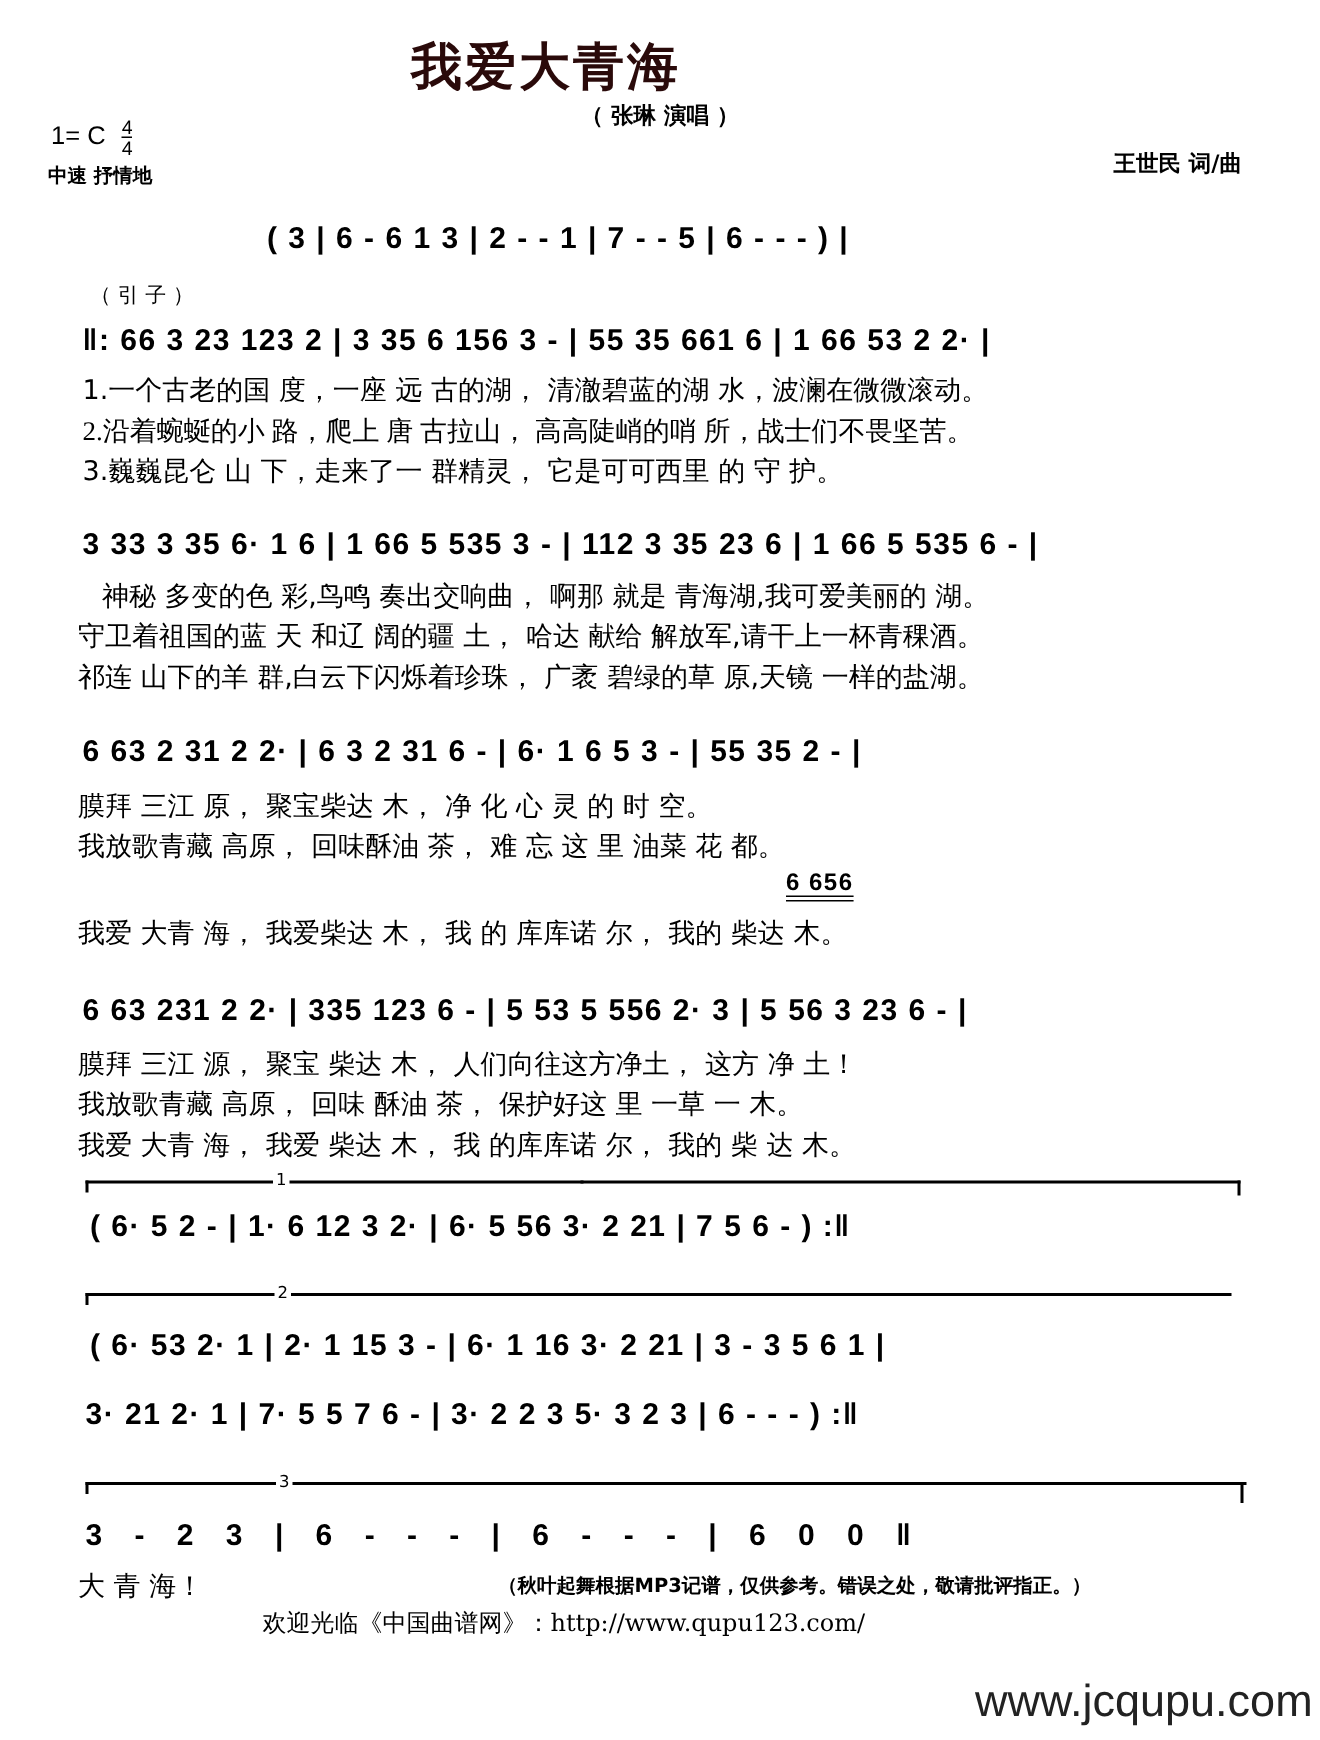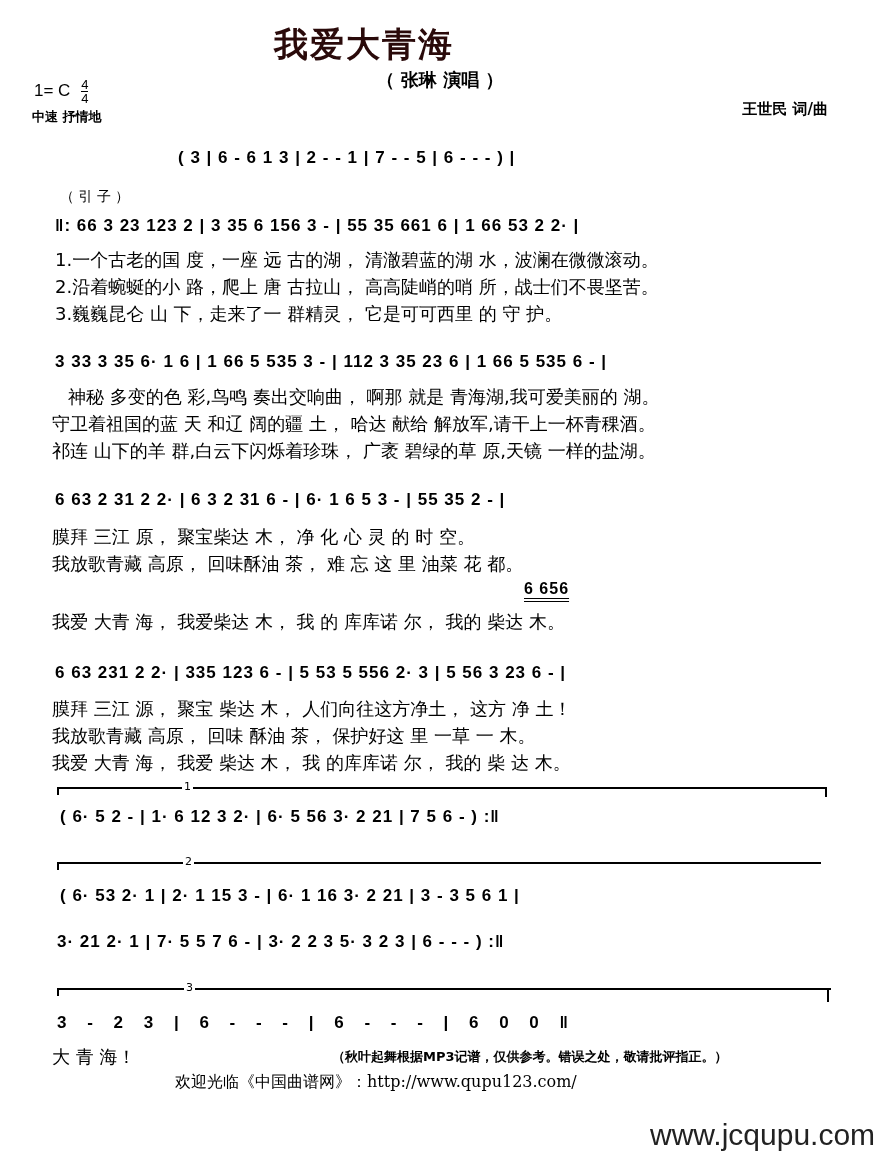--- a/index.html
+++ b/index.html
@@ -1,27 +1,27 @@
 <!DOCTYPE html>
 <html><head>
   <meta charset="utf-8">
   <style>
     html, body { margin:0; padding:0; background:#ffffff; }
     body { width:880px; height:1160px; position:relative; overflow:hidden;
            font-family:"DejaVu Sans", sans-serif; color:#000; }
     .abs { position:absolute; white-space:nowrap; }
     .title { left:0; width:728px; top:22px; text-align:center; font-size:34px; font-weight:bold; color:#2a0a0a; letter-spacing:2px; }
-    .subtitle { left:0; width:880px; top:68px; text-align:center; font-size:18px; font-weight:bold; }
+    .subtitle { left:0; width:880px; top:68px; text-align:center; font-size:15px; font-weight:bold; }
     .key { left:34px; top:78px; font-size:17px; font-family:"Liberation Sans", sans-serif; }
     .frac { display:inline-block; vertical-align:middle; text-align:center; font-size:13px; line-height:13px; margin-left:6px; }
     .frac span { display:block; }
     .tempo { left:32px; top:108px; font-size:13px; font-weight:bold; }
     .author { right:52px; top:100px; font-size:15px; font-weight:bold; }
 
-    .notes { font-family:"Liberation Sans", sans-serif; font-weight:bold; font-size:17px; letter-spacing:1px; }
+    .notes { font-family:"Liberation Sans", sans-serif; font-weight:bold; font-size:20px; letter-spacing:1px; }
     .lyric { font-size:18px; font-family:"DejaVu Sans", sans-serif; }
     .bracket { position:absolute; border-top:2px solid #000; border-left:2px solid #000; height:6px; }
     .bracket-r { position:absolute; border-right:2px solid #000; height:10px; }
     .brnum { position:absolute; font-size:11px; background:#fff; padding:0 2px; }
     .dul { text-decoration:underline double; text-underline-offset:4px; }
     .footnote { font-size:13px; font-weight:bold; }
     .site { font-size:16px; font-family:"DejaVu Serif", serif; }
     .watermark { font-size:30px; font-family:"Liberation Sans", sans-serif; color:#222; }
     .intro-label { font-size:14px;margin-top:33px; }
   </style>
@@ -38,21 +38,21 @@
   </span>
 </div>
 <div class="abs tempo">中速  抒情地</div>
 <div class="abs author">王世民   词/曲</div>
 
 <div class="abs intro-label" style="left:60px; top:155px;">（  引  子  ）</div>
 <div class="abs notes" style="left:178px; top:148px;">( 3 | 6 - 6 1 3 | 2 - - 1 | 7 - - 5 | 6 - - - ) |</div>
 
 <div class="abs notes" style="left:55px; top:216px;">‖: 66 3 23 123 2 | 3 35 6 156 3 - | 55 35 661 6 | 1 66 53 2 2· |</div>
 <div class="abs lyric" style="left:55px; top:248px;">1.一个古老的国    度，一座  远  古的湖，    清澈碧蓝的湖 水，波澜在微微滚动。</div>
-<div class="abs lyric" style="left:55px; top:275px;">2.沿着蜿蜒的小    路，爬上  唐  古拉山，    高高陡峭的哨 所，战士们不畏坚苦。</div>
+<div class="abs lyric" style="left:55px; top:275px;font-family:Liberation Serif, serif;">2.沿着蜿蜒的小    路，爬上  唐  古拉山，    高高陡峭的哨 所，战士们不畏坚苦。</div>
 <div class="abs lyric" style="left:55px; top:302px;">3.巍巍昆仑   山    下，走来了一  群精灵，    它是可可西里 的    守          护。</div>
 
 <div class="abs notes" style="left:55px; top:352px;">3 33 3 35 6· 1 6 | 1 66 5 535 3 - | 112 3 35 23 6 | 1 66 5 535 6 - |</div>
 <div class="abs lyric" style="left:68px; top:385px;">神秘   多变的色       彩,鸟鸣   奏出交响曲，  啊那 就是   青海湖,我可爱美丽的   湖。</div>
 <div class="abs lyric" style="left:52px; top:412px;">守卫着祖国的蓝       天 和辽   阔的疆   土，  哈达 献给   解放军,请干上一杯青稞酒。</div>
 <div class="abs lyric" style="left:52px; top:439px;">祁连   山下的羊       群,白云下闪烁着珍珠，  广袤 碧绿的草   原,天镜   一样的盐湖。</div>
 
 <div class="abs notes" style="left:55px; top:490px;">6 63 2 31 2 2· | 6 3 2 31 6 - | 6· 1 6 5 3 - | 55 35 2 - |</div>
 <div class="abs lyric" style="left:52px; top:525px;">膜拜   三江   原，          聚宝柴达   木，   净  化 心  灵 的        时           空。</div>
 <div class="abs lyric" style="left:52px; top:552px;">我放歌青藏   高原，        回味酥油   茶，   难  忘 这     里        油菜 花        都。</div>

